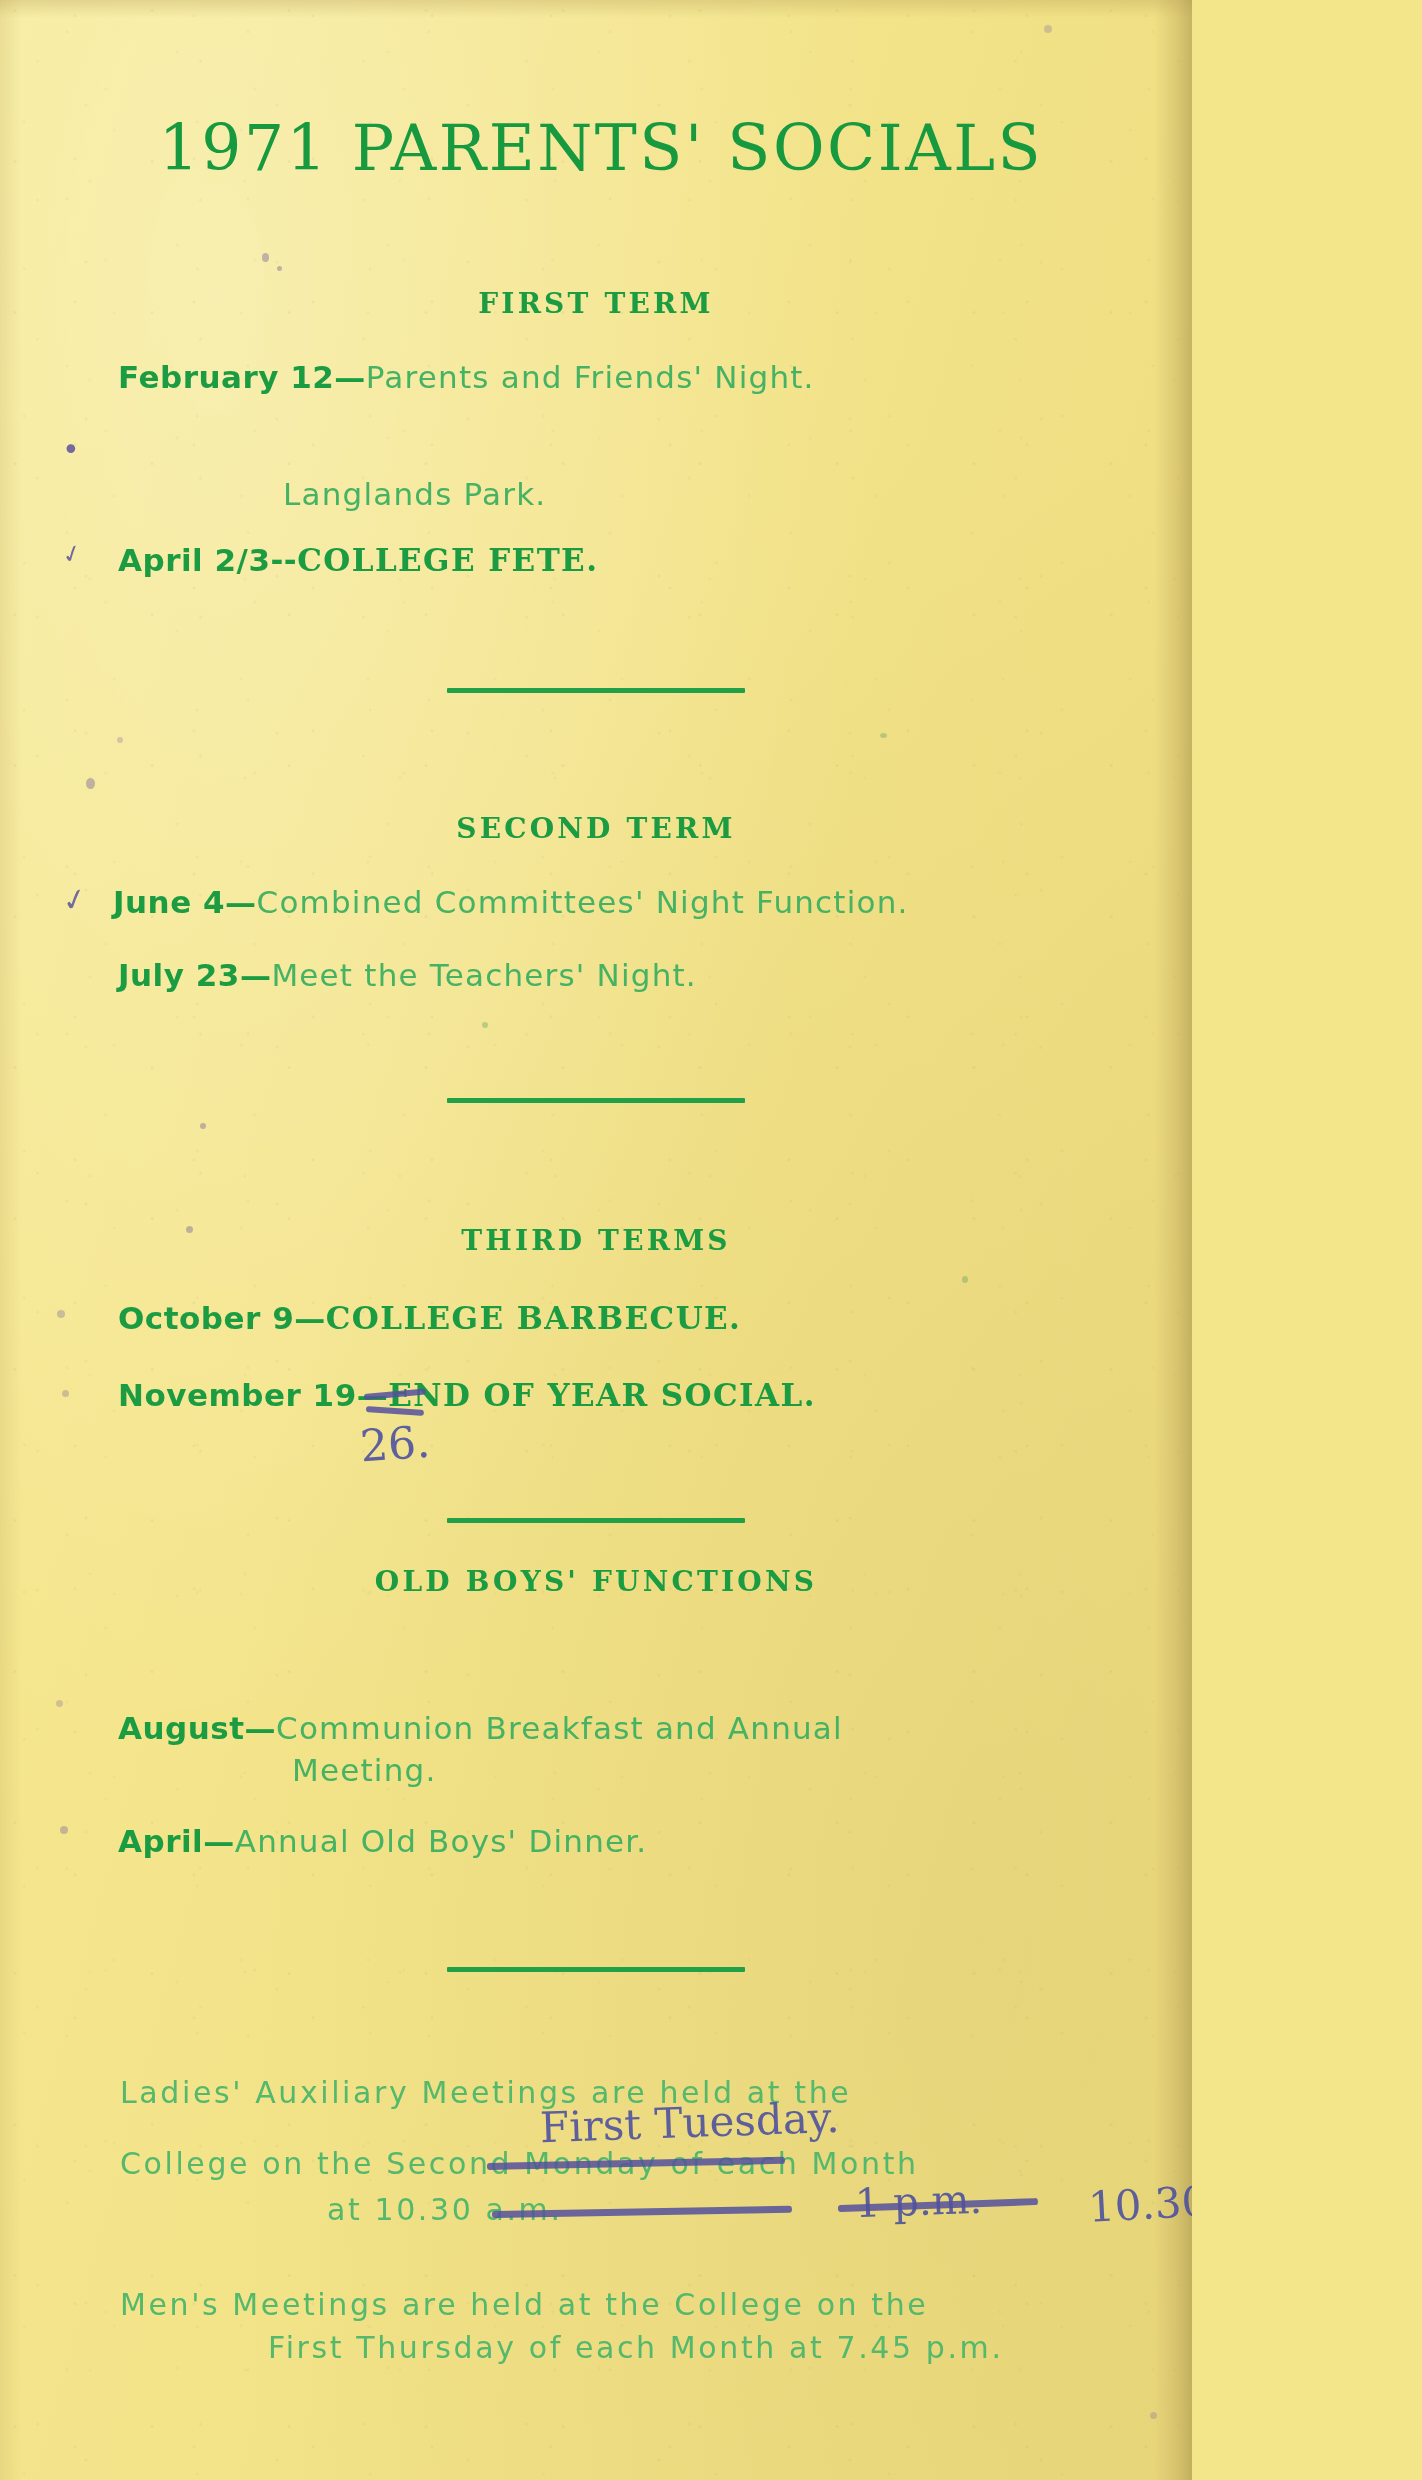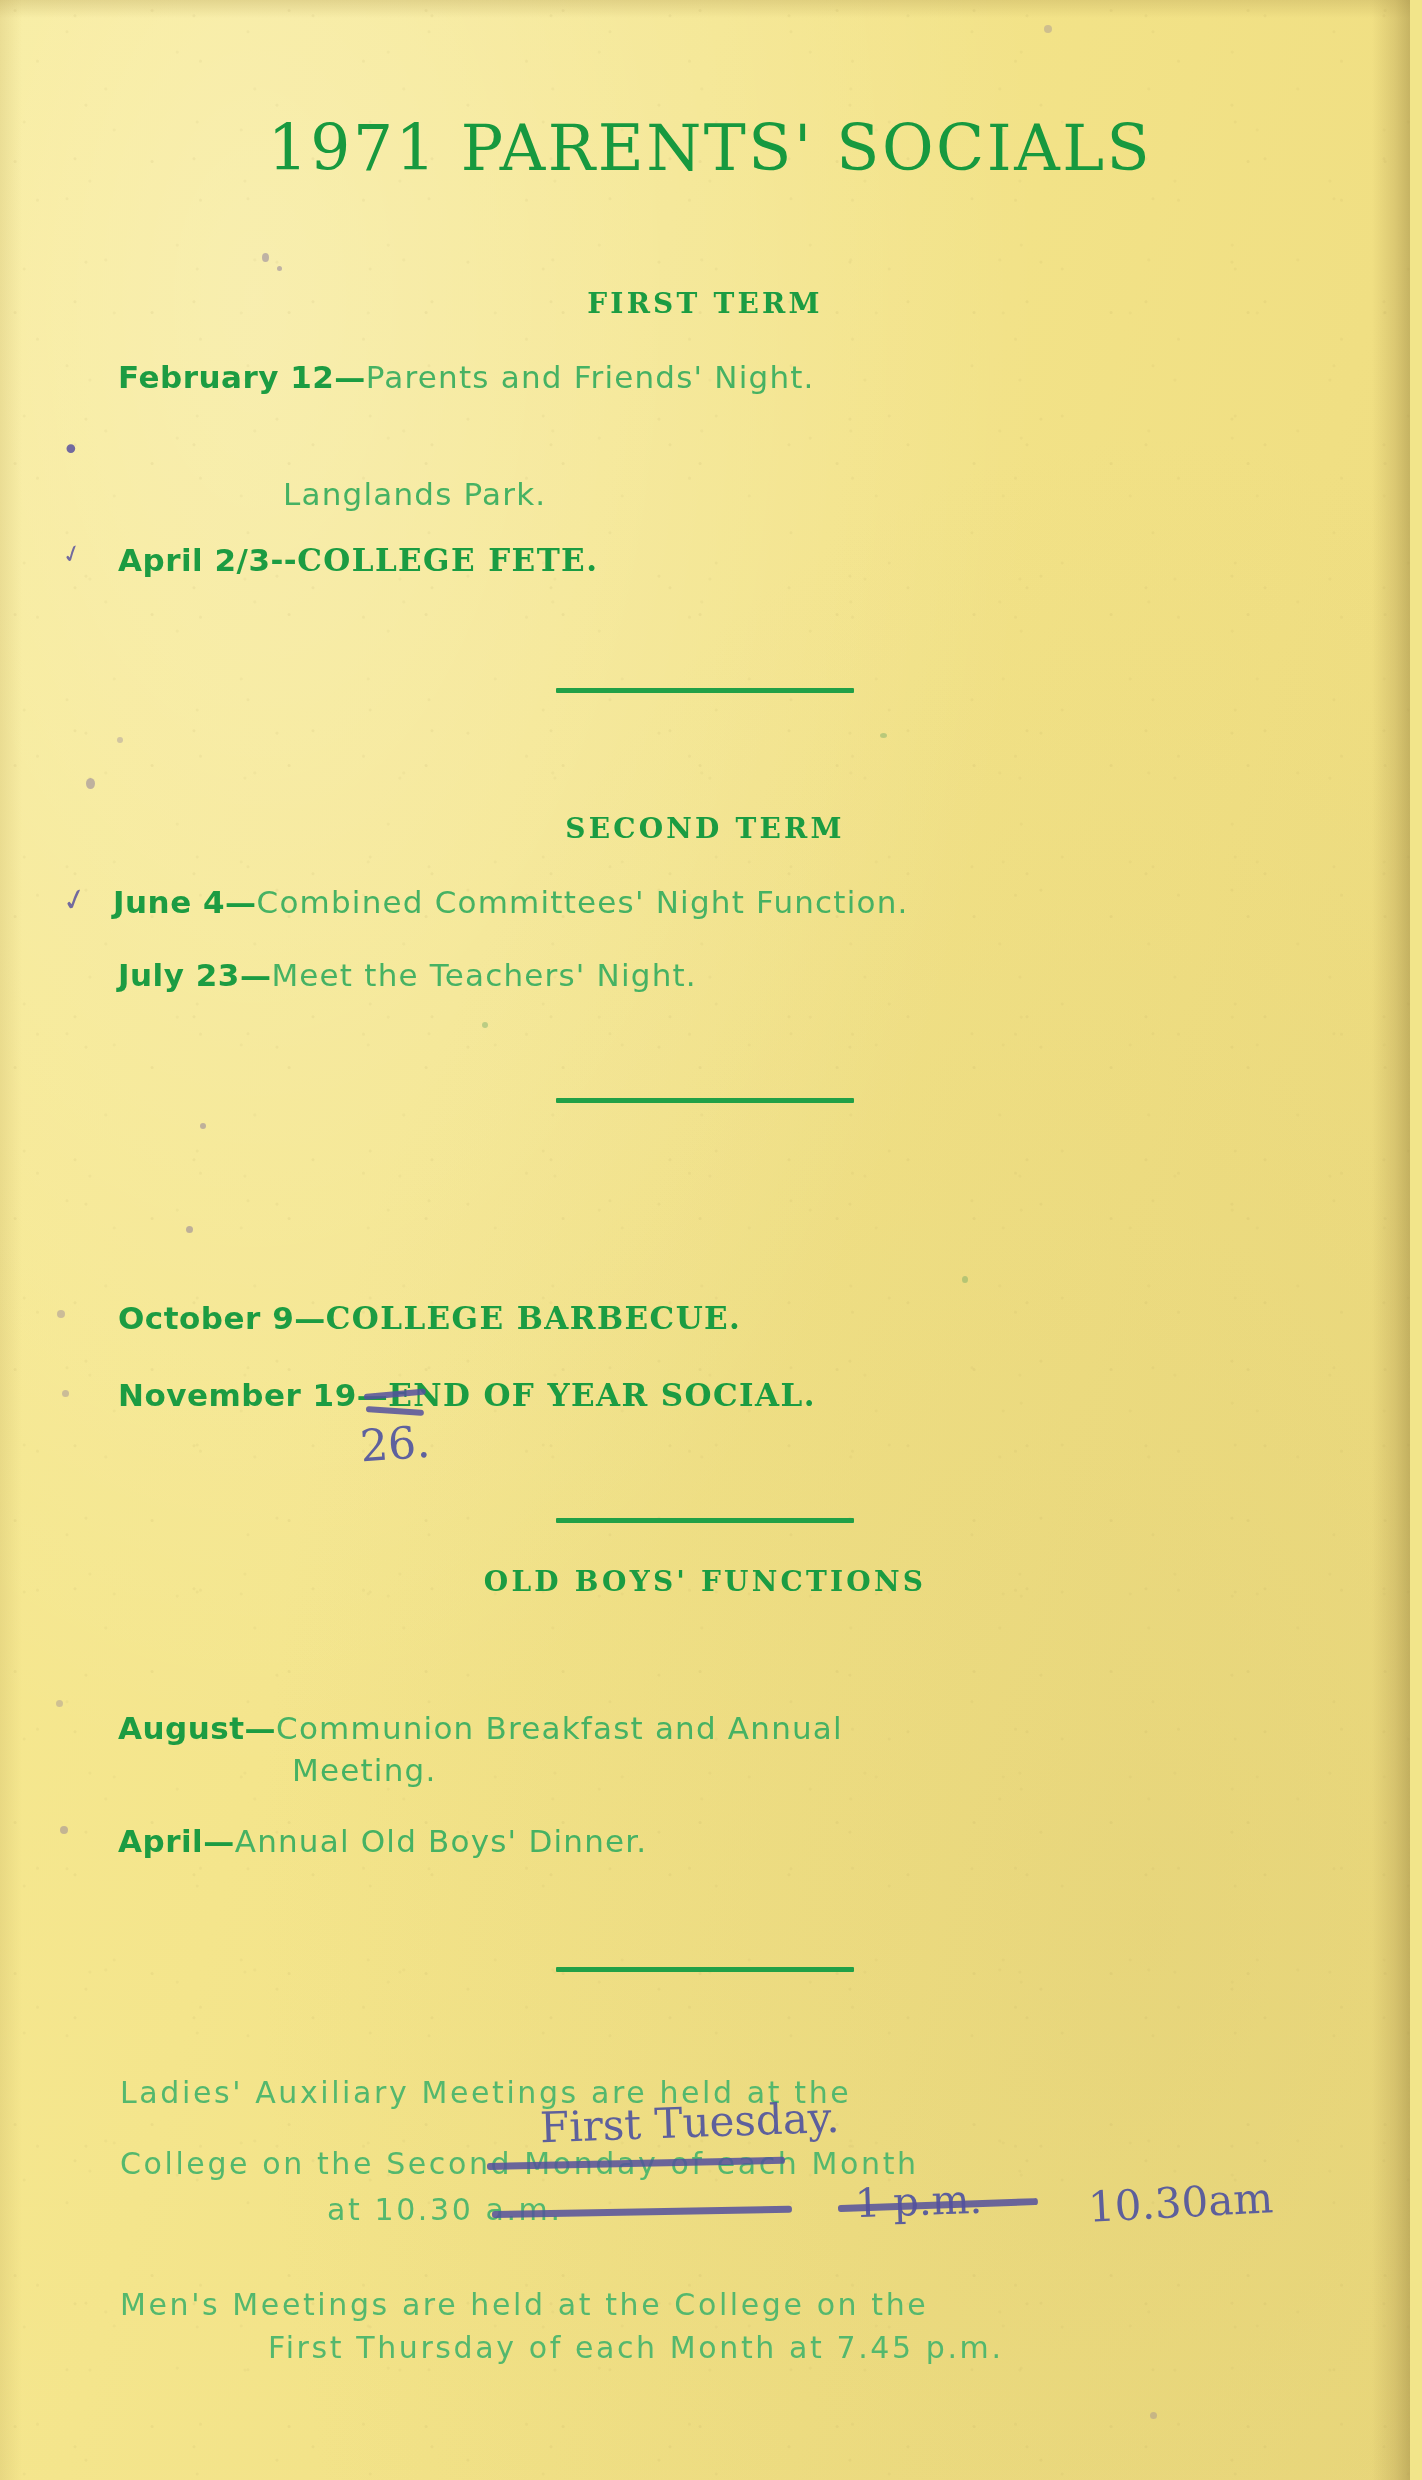--- a/index.html
+++ b/index.html
@@ -10,21 +10,21 @@
     width: 1422px;
     height: 2480px;
     background: #f2e58a;
     font-family: "DejaVu Sans", sans-serif;
     overflow: hidden;
   }
 
   
   .card {
     position: relative;
-    width: 1410px;
+    width: 1192px;
     height: 2480px;
     background:
       radial-gradient(ellipse at 18% 12%, rgba(255,255,255,0.28) 0%, rgba(255,255,255,0) 48%),
       radial-gradient(ellipse at 82% 78%, rgba(214,196,110,0.30) 0%, rgba(214,196,110,0) 55%),
       linear-gradient(105deg, #f7ea93 0%, #f4e58c 35%, #f0df83 70%, #ebd97c 100%);
     box-sizing: border-box;
     overflow: hidden;
   }
   
   .grain {
@@ -200,20 +200,21 @@
   <div class="line" style="left:113px; top:884px;">
     <span class="d">June  4</span><span class="d">—</span><span>Combined  Committees'  Night  Function.</span>
   </div>
 
   <div class="line" style="left:118px; top:957px;">
     <span class="d">July  23</span><span class="d">—</span><span>Meet  the  Teachers'  Night.</span>
   </div>
 
   <div class="rule" style="top:1098px; width:298px;"></div>
 
+  <div class="term-head" style="top:1224px;"><span>THIRD  TERM</span><span>S</span></div>
 
   <div class="line" style="left:118px; top:1300px;">
     <span class="d">October 9</span><span class="d">—</span><span class="caps">COLLEGE BARBECUE.</span>
   </div>
 
   <div class="line" style="left:118px; top:1377px;">
     <span class="d">November</span><span class="d">&nbsp;</span><span class="d">19</span><span class="d">—</span><span class="caps">END  OF  YEAR  SOCIAL.</span>
   </div>
 
   <div class="strike" style="left:364px; top:1394px; width:62px; transform:rotate(-5deg);"></div>

